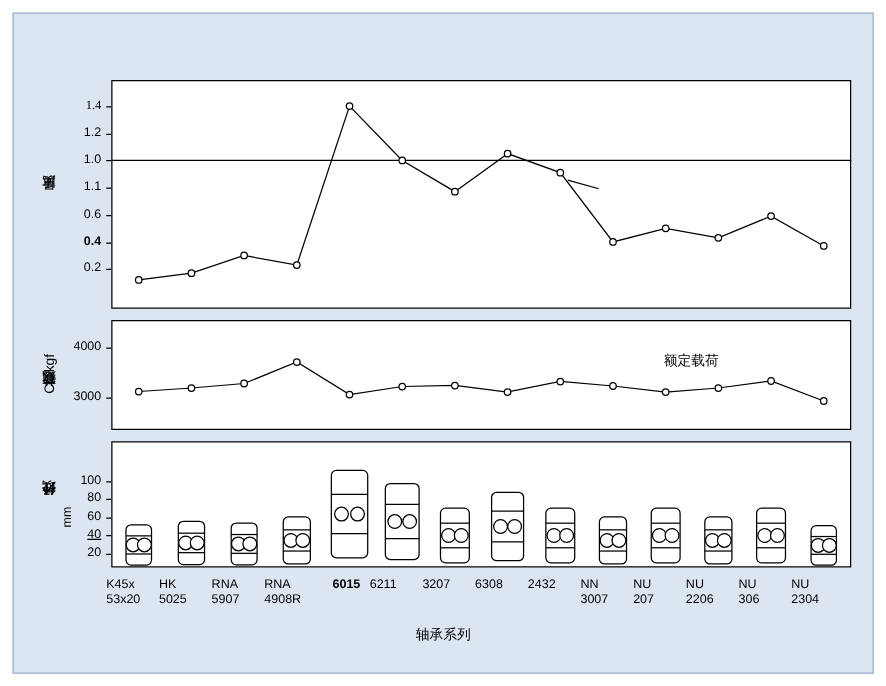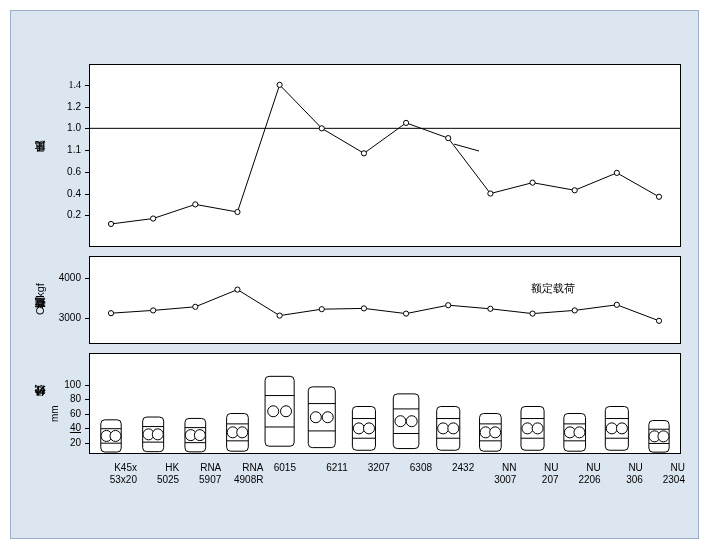--- a/index.html
+++ b/index.html
@@ -50,21 +50,21 @@
     white-space:nowrap;
   }
   .ytickmark{
     position:absolute;
     width:4px;height:1px;background:#000;
   }
   .xlabel{
     position:absolute;
     font-size:10px;
     color:#000;
-    text-align:right;
+    text-align:left;
     line-height:12px;
     width:52px;
     white-space:pre-line;
   }
   #xaxis-title{
     position:absolute;
     left:0;right:0;top:489px;
     text-align:center;
     font-size:11px;
     color:#000;
@@ -95,20 +95,21 @@
 
   <div class="panel" id="p2"></div>
   <div class="axis-title" id="t2">额定载荷 Cr, kgf</div>
 
   <div class="panel" id="p3"></div>
   <div class="axis-title" id="t3">外径或外径</div>
   <div class="axis-title" id="t3b">mm</div>
 
   <div class="annot" id="annot2">额定载荷</div>
 
+  <div id="xaxis-title">轴承系列</div>
 
   <svg id="layer" width="689" height="529">
       <line x1="78" y1="117.33333333333334" x2="670" y2="117.33333333333334" class="refline"></line>
       <path d="M100 212.96 L142.15384615384616 207.52666666666667 L184.30769230769232 193.4 L226.46153846153845 201.00666666666666 L268.61538461538464 73.86666666666669 L310.7692307692308 117.33333333333334 L352.9230769230769 142.32666666666665 L395.07692307692304 111.89999999999999 L437.2307692307692 127.11333333333333 L479.38461538461536 182.53333333333336 L521.5384615384615 171.66666666666669 L563.6923076923076 179.27333333333334 L605.8461538461538 161.88666666666666 L648 185.79333333333332" class="series"></path>
       <circle cx="100" cy="212.96" r="2.6" class="marker"></circle>
       <circle cx="142.15384615384616" cy="207.52666666666667" r="2.6" class="marker"></circle>
       <circle cx="184.30769230769232" cy="193.4" r="2.6" class="marker"></circle>
       <circle cx="226.46153846153845" cy="201.00666666666666" r="2.6" class="marker"></circle>
       <circle cx="268.61538461538464" cy="73.86666666666669" r="2.6" class="marker"></circle>
       <circle cx="310.7692307692308" cy="117.33333333333334" r="2.6" class="marker"></circle>
@@ -231,21 +232,21 @@
         <rect x="637.86" y="409.5389285714286" width="20.28" height="31.590000000000025" rx="4" class="brg"></rect>
         <line x1="637.86" y1="418.2261785714286" x2="658.14" y2="418.2261785714286" class="series"></line>
         <line x1="637.86" y1="432.4416785714286" x2="658.14" y2="432.4416785714286" class="series"></line>
         <circle cx="643.5384" cy="425.3339285714286" r="5.5" class="marker"></circle>
         <circle cx="652.4616" cy="425.3339285714286" r="5.5" class="marker"></circle>
       </g>
     </svg>
   <div id="ticklayer">
       <div class="ytick" style="left: 34px; top: 198.267px;">0.2</div>
       <div class="ytickmark" style="left: 74px; top: 204.267px;"></div>
-      <div class="ytick" style="left: 34px; top: 176.533px;">0.4</div>
+      <div class="ytick" style="left: 34px; top: 176.533px; font-weight: bold;">0.4</div>
       <div class="ytickmark" style="left: 74px; top: 182.533px;"></div>
       <div class="ytick" style="left: 34px; top: 154.8px;">0.6</div>
       <div class="ytickmark" style="left: 74px; top: 160.8px;"></div>
       <div class="ytick" style="left: 34px; top: 133.067px;">1.1</div>
       <div class="ytickmark" style="left: 74px; top: 139.067px;"></div>
       <div class="ytick" style="left: 34px; top: 111.333px;">1.0</div>
       <div class="ytickmark" style="left: 74px; top: 117.333px;"></div>
       <div class="ytick" style="left: 34px; top: 89.6px;">1.2</div>
       <div class="ytickmark" style="left: 74px; top: 95.6px;"></div>
       <div class="ytick" style="left: 34px; top: 67.8667px; font-family: Liberation Serif, serif;">1.4</div>
@@ -267,21 +268,21 @@
     </div>
   <div id="xlabellayer">
       <div class="xlabel" style="left: 74px; top: 451px;">K45x
 53x20</div>
       <div class="xlabel" style="left: 116.154px; top: 451px;">HK
 5025</div>
       <div class="xlabel" style="left: 158.308px; top: 451px;">RNA
 5907</div>
       <div class="xlabel" style="left: 200.462px; top: 451px;">RNA
 4908R</div>
-      <div class="xlabel" style="left: 233px; top: 451px;">6015</div>
+      <div class="xlabel" style="left: 255px; top: 451px; font-weight: bold;">6015</div>
       <div class="xlabel" style="left: 284.769px; top: 451px;">6211</div>
       <div class="xlabel" style="left: 326.923px; top: 451px;">3207</div>
       <div class="xlabel" style="left: 369.077px; top: 451px;">6308</div>
       <div class="xlabel" style="left: 411.231px; top: 451px;">2432</div>
       <div class="xlabel" style="left: 453.385px; top: 451px;">NN
 3007</div>
       <div class="xlabel" style="left: 495.538px; top: 451px;">NU
 207</div>
       <div class="xlabel" style="left: 537.692px; top: 451px;">NU
 2206</div>

